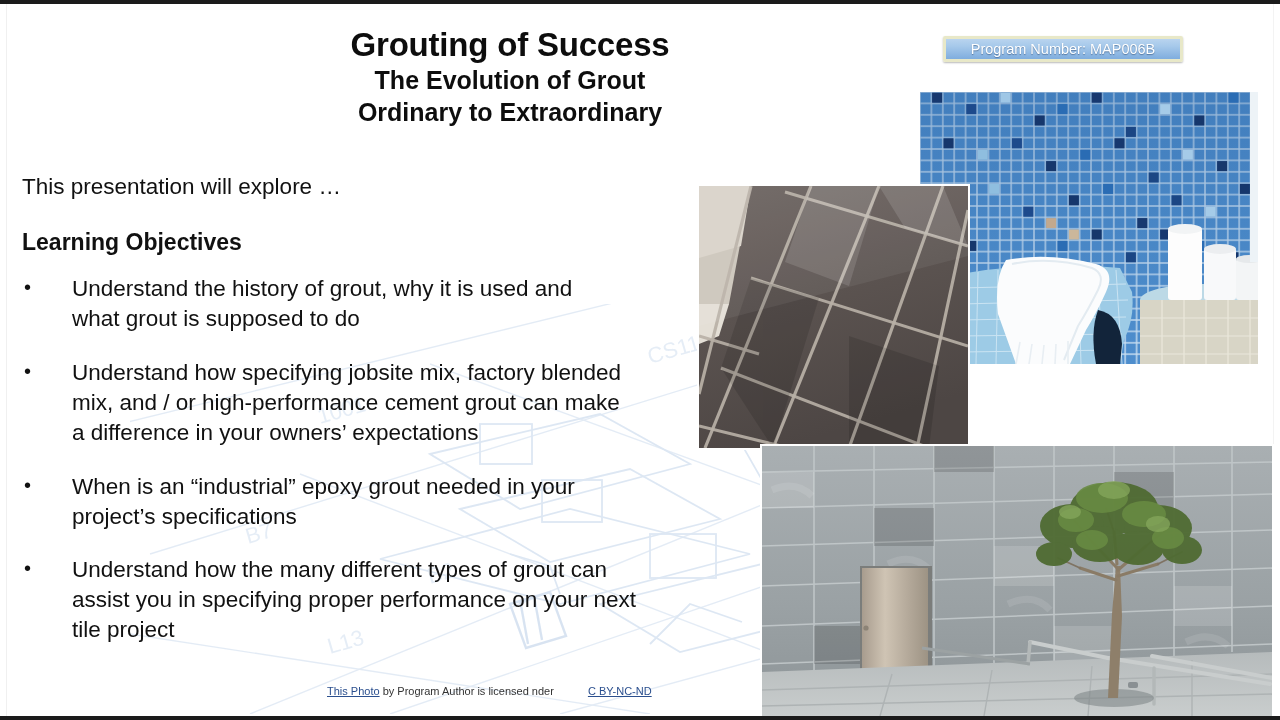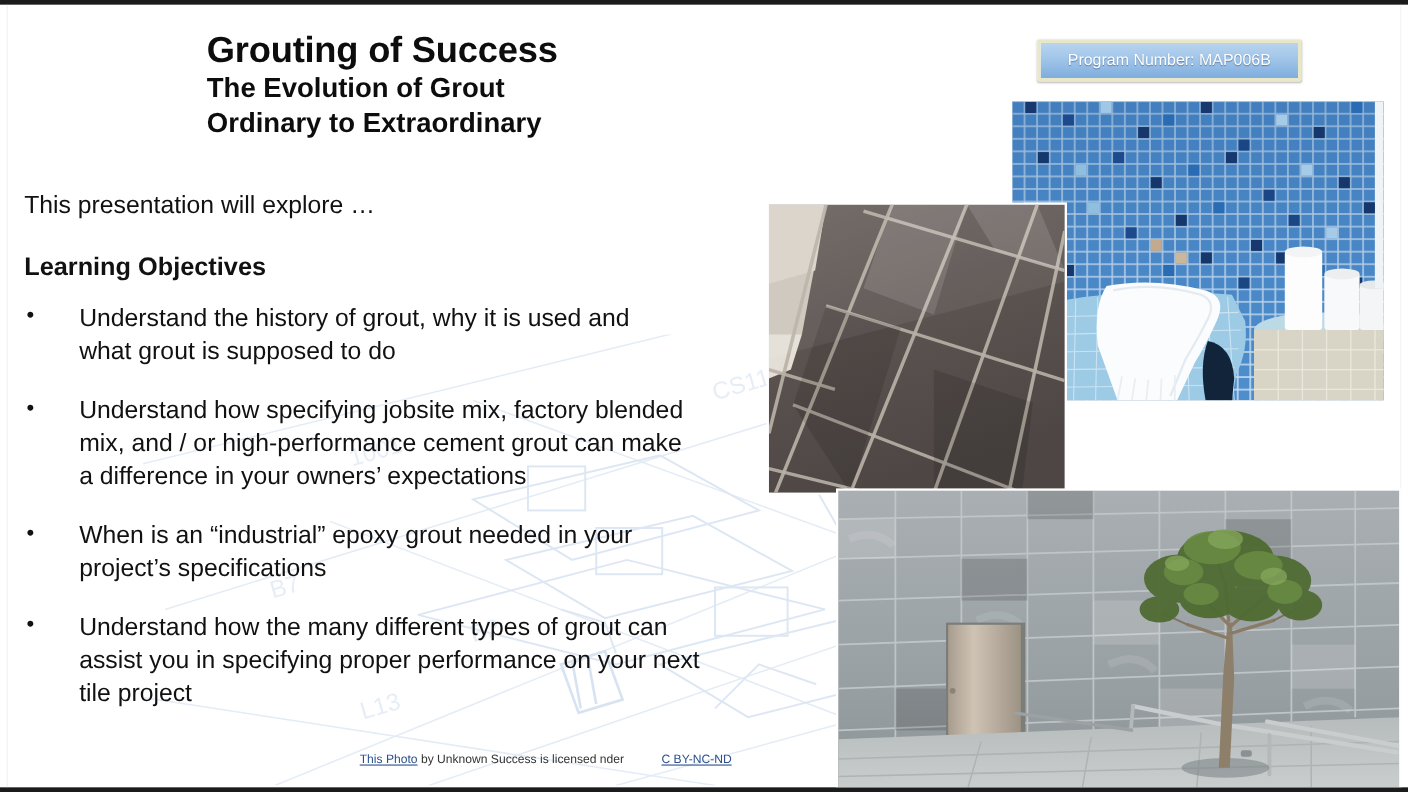--- a/index.html
+++ b/index.html
@@ -35,37 +35,38 @@
     position: absolute;
     left: 130px; top: 300px;
     width: 830px; height: 410px;
     opacity: 0.5;
     pointer-events: none;
   }
 
   
   #title-block {
     position: absolute;
-    left: 188px; top: 22px;
+    left: 170px; top: 22px;
     width: 680px;
+    text-align: center;
     color: #0d0d0d;
   }
   #title-main {
     font-size: 33px; font-weight: bold; line-height: 1.15;
     letter-spacing: -0.2px;
   }
   #title-sub1, #title-sub2 {
     font-size: 25px; font-weight: bold; line-height: 1.28;
   }
 
   
   #badge {
     position: absolute;
     left: 943px; top: 32px;
-    width: 240px; height: 38px;
+    width: 240px; height: 26px;
     border: 3px solid #e8e8c8;
     background: linear-gradient(180deg, #b9d4ef 0%, #a5c8ea 38%, #7fadde 100%);
     border-radius: 2px;
     box-shadow: 0 1px 2px rgba(0,0,0,0.28);
     display: flex; align-items: center; justify-content: center;
   }
   #badge-label {
     font-size: 14.5px; color: #ffffff; white-space: nowrap;
     text-shadow: 0 1px 1px rgba(40,70,110,0.55);
   }
@@ -192,21 +193,21 @@
 project’s specifications</span>
     </div>
     <div class="bullet">
       <span class="dot">•</span>
       <span class="btext">Understand how the many different types of grout can
 assist you in specifying proper performance on your next
 tile project</span>
     </div>
   </div>
 
-  <div id="attrib"><a href="#">This Photo</a><span> by Unknown Success is licensed nder </span><a href="#">C BY-NC-ND</a></div>
+  <div id="attrib"><a href="#">This Photo</a><span> by Program Author is licensed nder </span><a href="#">C BY-NC-ND</a></div>
 
   <div class="photo" id="photo-mosaic">
     <svg viewBox="0 0 338 272" preserveAspectRatio="none">
       <defs>
         <pattern id="mos" width="11.4" height="11.4" patternUnits="userSpaceOnUse">
           <rect width="11.4" height="11.4" fill="#cfe3f4"></rect>
           <rect x="0.7" y="0.7" width="10" height="10" fill="#4f8fce"></rect>
         </pattern>
         <linearGradient id="mosShade" x1="0" y1="0" x2="0" y2="1">
           <stop offset="0" stop-color="#2a5f9e" stop-opacity="0.35"></stop>

